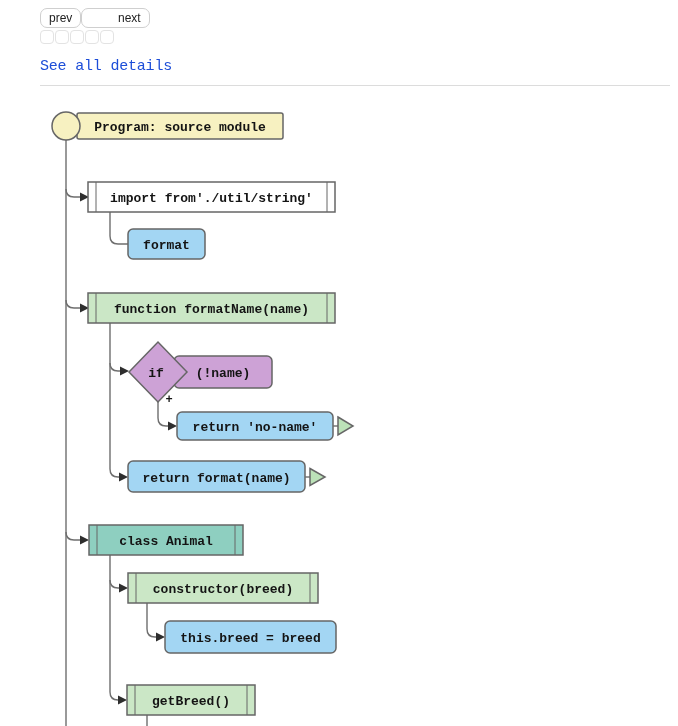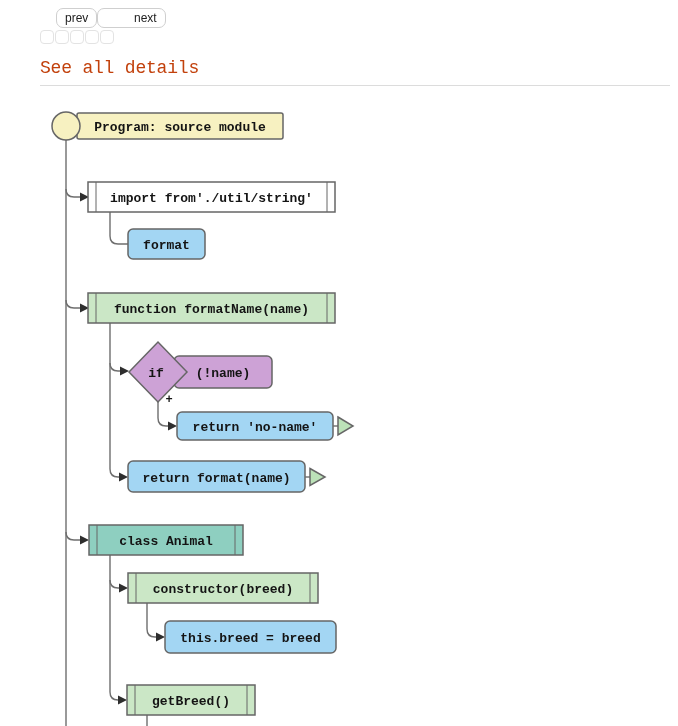--- a/index.html
+++ b/index.html
@@ -4,32 +4,32 @@
 <style>
   html,body{margin:0;padding:0;background:#fff;}
   body{
     width:678px;height:726px;position:relative;overflow:hidden;
     font-family:"Liberation Sans", sans-serif;
   }
   .btn{
     position:absolute;top:8px;height:20px;box-sizing:border-box;
     border:1px solid #cfcfcf;border-radius:7px;background:#fff;
     font-family:"Liberation Sans",sans-serif;font-size:12px;color:#222;
-    padding:0 8px;line-height:18px;text-align:center;cursor:pointer;margin-left:16px;
+    padding:0 8px;line-height:18px;text-align:center;cursor:pointer;
   }
   .btn-prev{left:40px;}
   .btn-next{left:81px;padding-left:36px;}
   .sq{
     position:absolute;top:30px;width:14px;height:14px;box-sizing:border-box;
     border:1px solid #e3e3e3;border-radius:4px;background:#fff;cursor:pointer;
   }
   .see-all{
     position:absolute;left:40px;top:58px;
     font-family:"Liberation Mono","DejaVu Sans Mono",monospace;
-    font-size:18px;letter-spacing:-0.2px;color:#c2410c;cursor:pointer;
+    font-size:15px;letter-spacing:-0.2px;color:#1d4ed8;cursor:pointer;
   }
   .divider{
     position:absolute;left:40px;top:85px;width:630px;height:1px;
     background:#dcdcdc;
   }
   .flowchart{position:absolute;left:0;top:0;width:678px;height:726px;}
   svg text{
     font-family:"Liberation Mono","DejaVu Sans Mono",monospace;
     font-weight:700;font-size:13px;fill:#141414;text-anchor:middle;
   }

